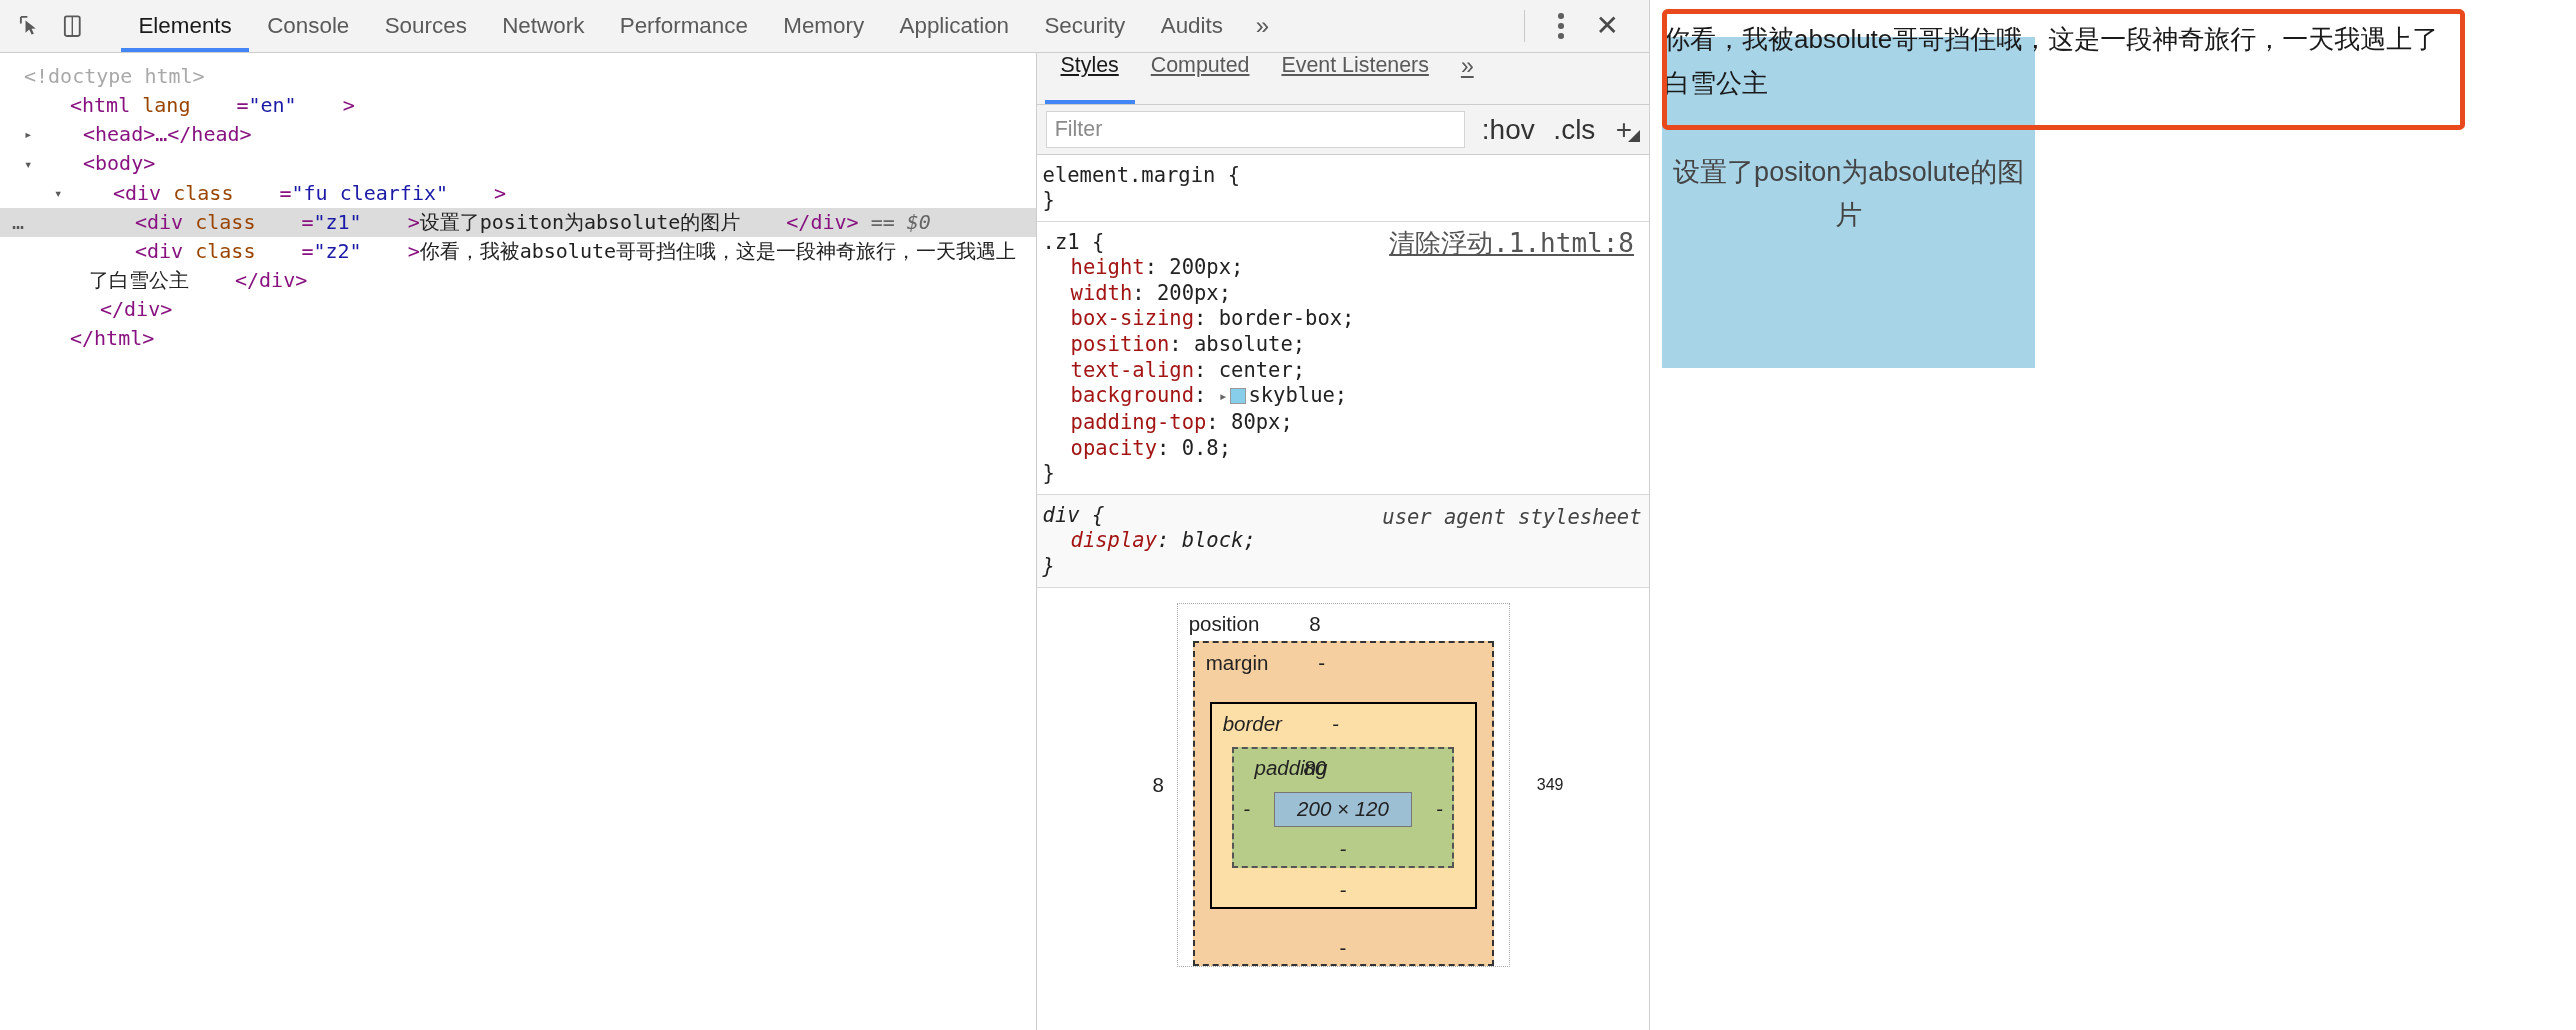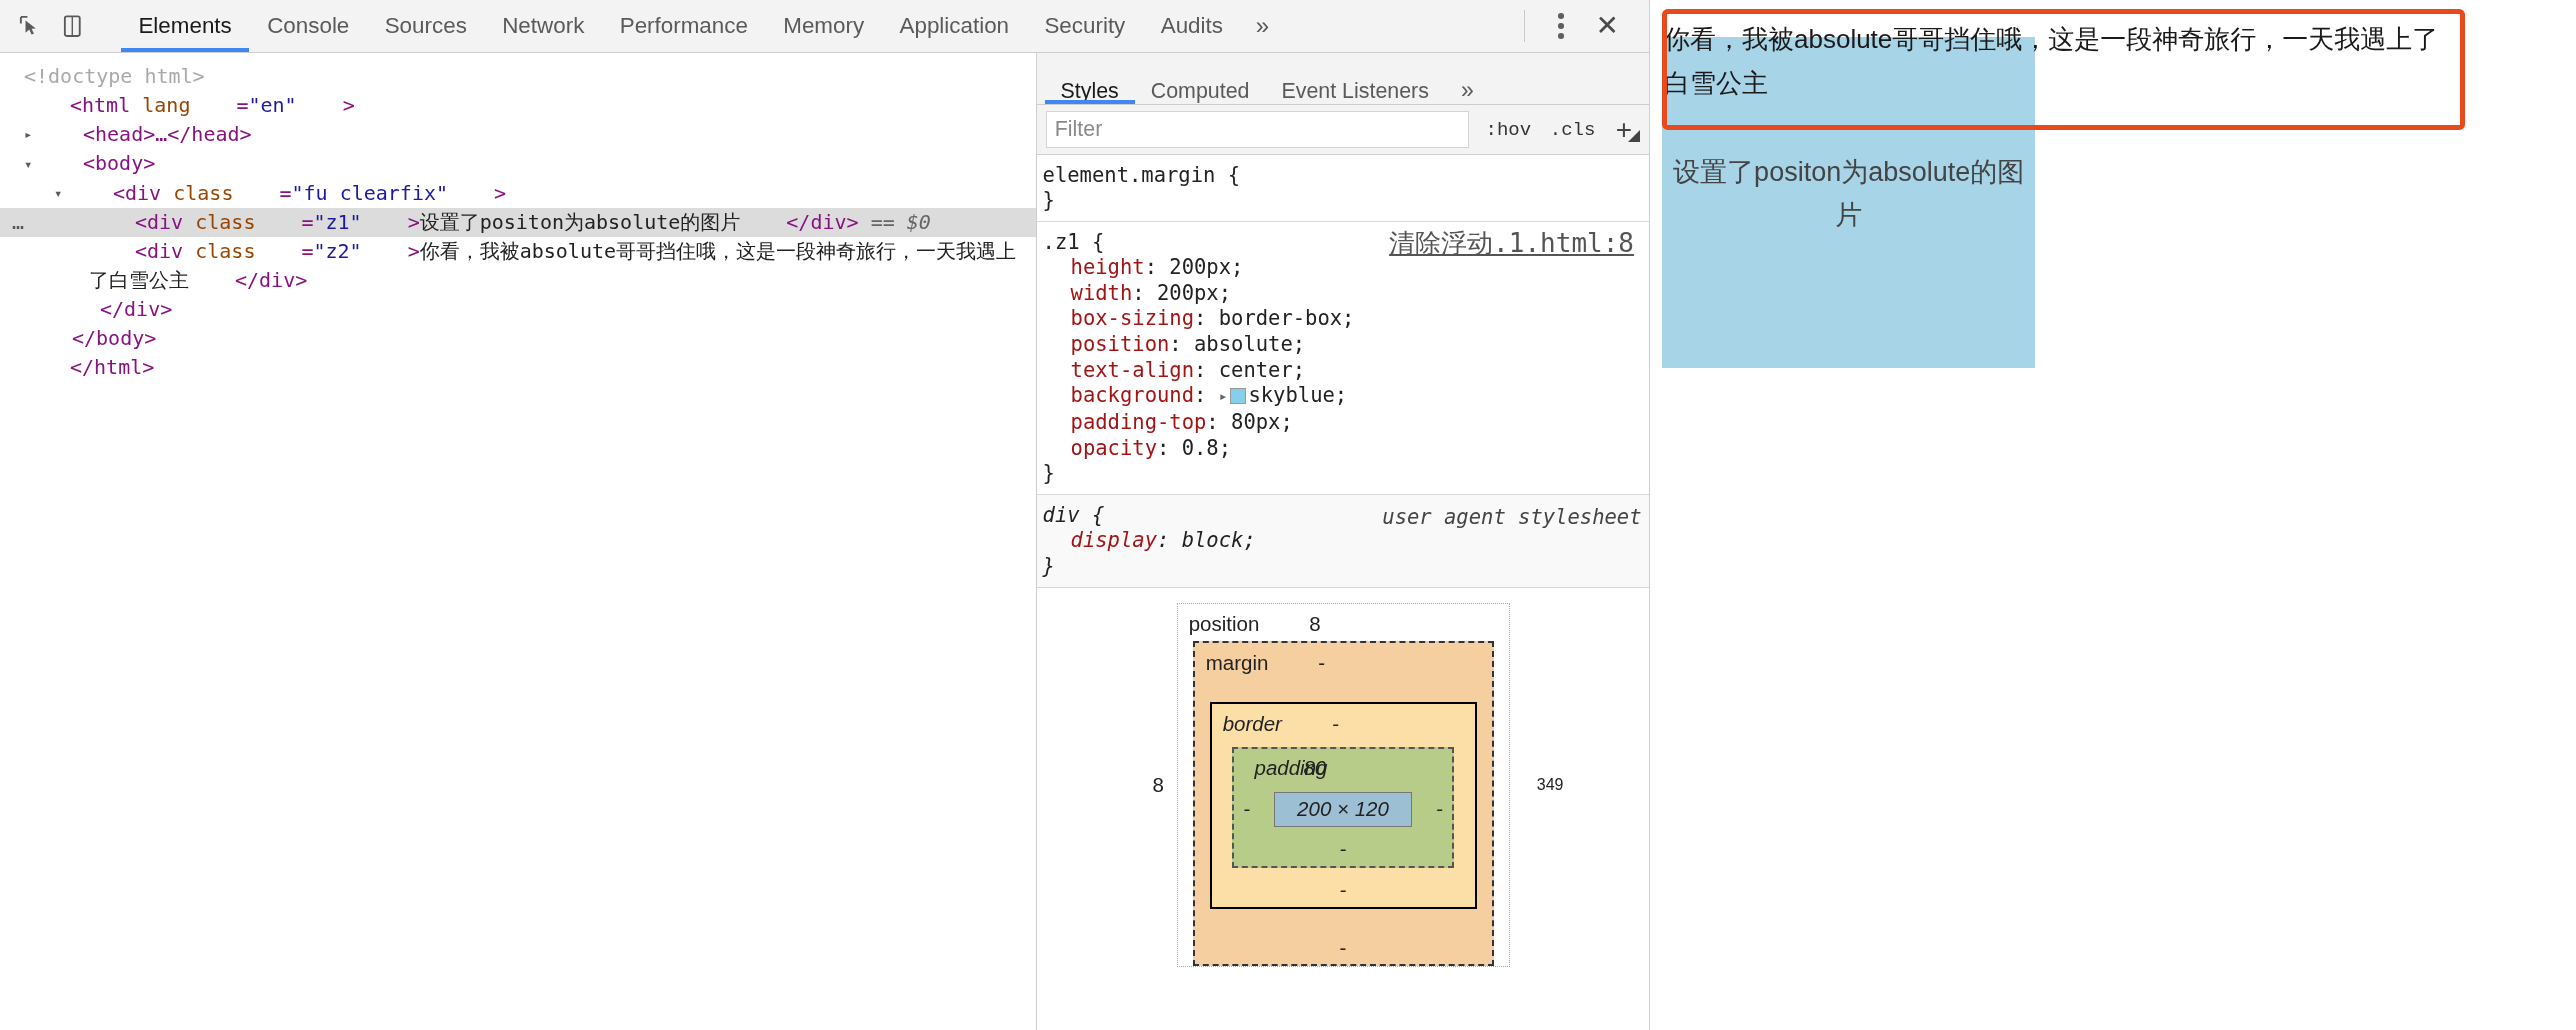--- a/index.html
+++ b/index.html
@@ -110,22 +110,22 @@
     overflow: hidden;
   }
   .styles-tabs {
     height: 52px;
     background: #f3f3f3;
     border-bottom: 0.9px solid #cdcdcd;
     display: flex; align-items: stretch;
     padding-left: 7.5px;
   }
   .st-tab {
-    position: relative; display: flex; align-items: flex-end;
-    padding: 0 16px; font-size: 21.4px; color: #5a5a5a; white-space: nowrap;
+    position: relative; display: flex; align-items: flex-start;
+    padding: 0 16px; font-size: 21.4px; color: #5a5a5a; white-space: nowrap; text-decoration: underline;
   }
   .st-tab.active { color: #1a1a1a; }
   .st-tab.active::after {
     content: ""; position: absolute; left: 0; right: 0; bottom: 0;
     height: 3.7px; background: #4285f4;
   }
   .st-tab.chev { font-size: 23px; }
 
   .filter-bar {
     height: 50px; background: #f3f3f3;
@@ -135,22 +135,22 @@
   .filter-input {
     flex: 1; height: 37px; margin: 0 7.5px 0 9.3px;
     border: 0.9px solid #d4d4d4; background: #fff;
     font-size: 21.4px; color: #222;
     font-family: "Liberation Sans", sans-serif;
     padding: 0 7.5px;
     outline: none;
   }
   .filter-input::placeholder { color: #8a8a8a; }
   .hov-btn, .cls-btn {
-    font-family: Liberation Mono, monospace;
-    font-size: 19px; color: #333; padding: 0 9.3px; white-space: nowrap;
+    font-family: Liberation Sans, sans-serif;
+    font-size: 28px; color: #333; padding: 0 9.3px; white-space: nowrap;
   }
   .plus-btn { position: relative; font-size: 28px; color: #444; padding: 0 9.3px 0 11.2px; line-height: 1; }
   .plus-btn::after {
     content: ""; position: absolute; right: 1.9px; bottom: 1.9px;
     border-left: 6.5px solid transparent; border-top: 6.5px solid transparent;
     border-right: 6.5px solid #444; border-bottom: 6.5px solid #444;
   }
 
   .styles-scroll { flex: 1; overflow: hidden; }
   .rule-block {
@@ -348,21 +348,20 @@
         <div class="dom-line"><span class="tri">▾</span><span class="c-tag">&lt;body&gt;</span></div>
 
         <div class="dom-line" style="padding-left:54px"><span class="tri">▾</span><span class="c-tag">&lt;div</span><span> </span><span class="c-attr">class</span><span class="c-tag">=</span><span class="c-val">"fu clearfix"</span><span class="c-tag">&gt;</span></div>
 
         <div class="dom-line sel" style="padding-left:89px"><span class="ellipsis-badge">…</span><span class="c-tag">&lt;div</span><span> </span><span class="c-attr">class</span><span class="c-tag">=</span><span class="c-val">"z1"</span><span class="c-tag">&gt;</span><span class="c-text">设置了positon为absolute的图片</span><span class="c-tag">&lt;/div&gt;</span><span> </span><span class="c-dollar">== $0</span></div>
 
         <div class="dom-line dom-wrap" style="padding-left:89px"><span class="c-tag">&lt;div</span><span> </span><span class="c-attr">class</span><span class="c-tag">=</span><span class="c-val">"z2"</span><span class="c-tag">&gt;</span><span class="c-text">你看，我被absolute哥哥挡住哦，这是一段神奇旅行，一天我遇上了白雪公主</span><span class="c-tag">&lt;/div&gt;</span></div>
 
         <div class="dom-line" style="padding-left:54px"><span class="c-tag">&lt;/div&gt;</span></div>
 
-        <div class="dom-line" style="padding-left:26px"><span class="c-tag">&lt;/body&gt;</span></div>
 
         <div class="dom-line"><span class="c-tag">&lt;/html&gt;</span></div>
       </div>
 
       <div class="styles-pane">
 
         <div class="styles-tabs">
           <div class="st-tab active">
               <span>Styles</span>
             </div>

